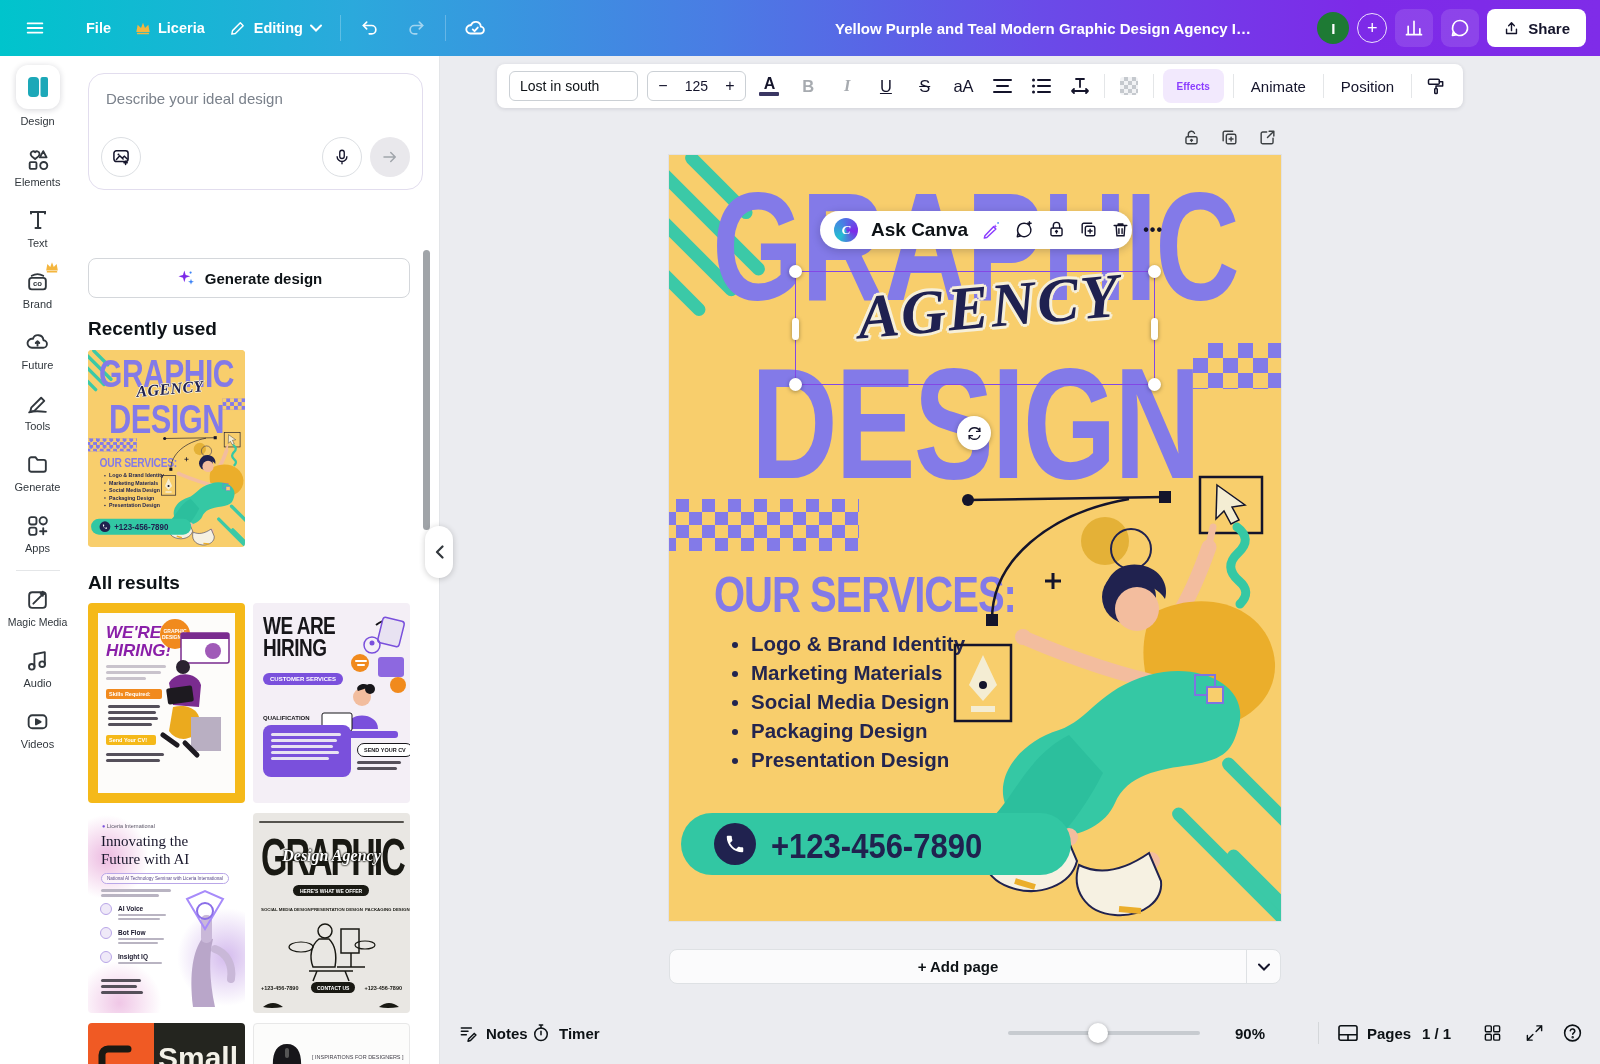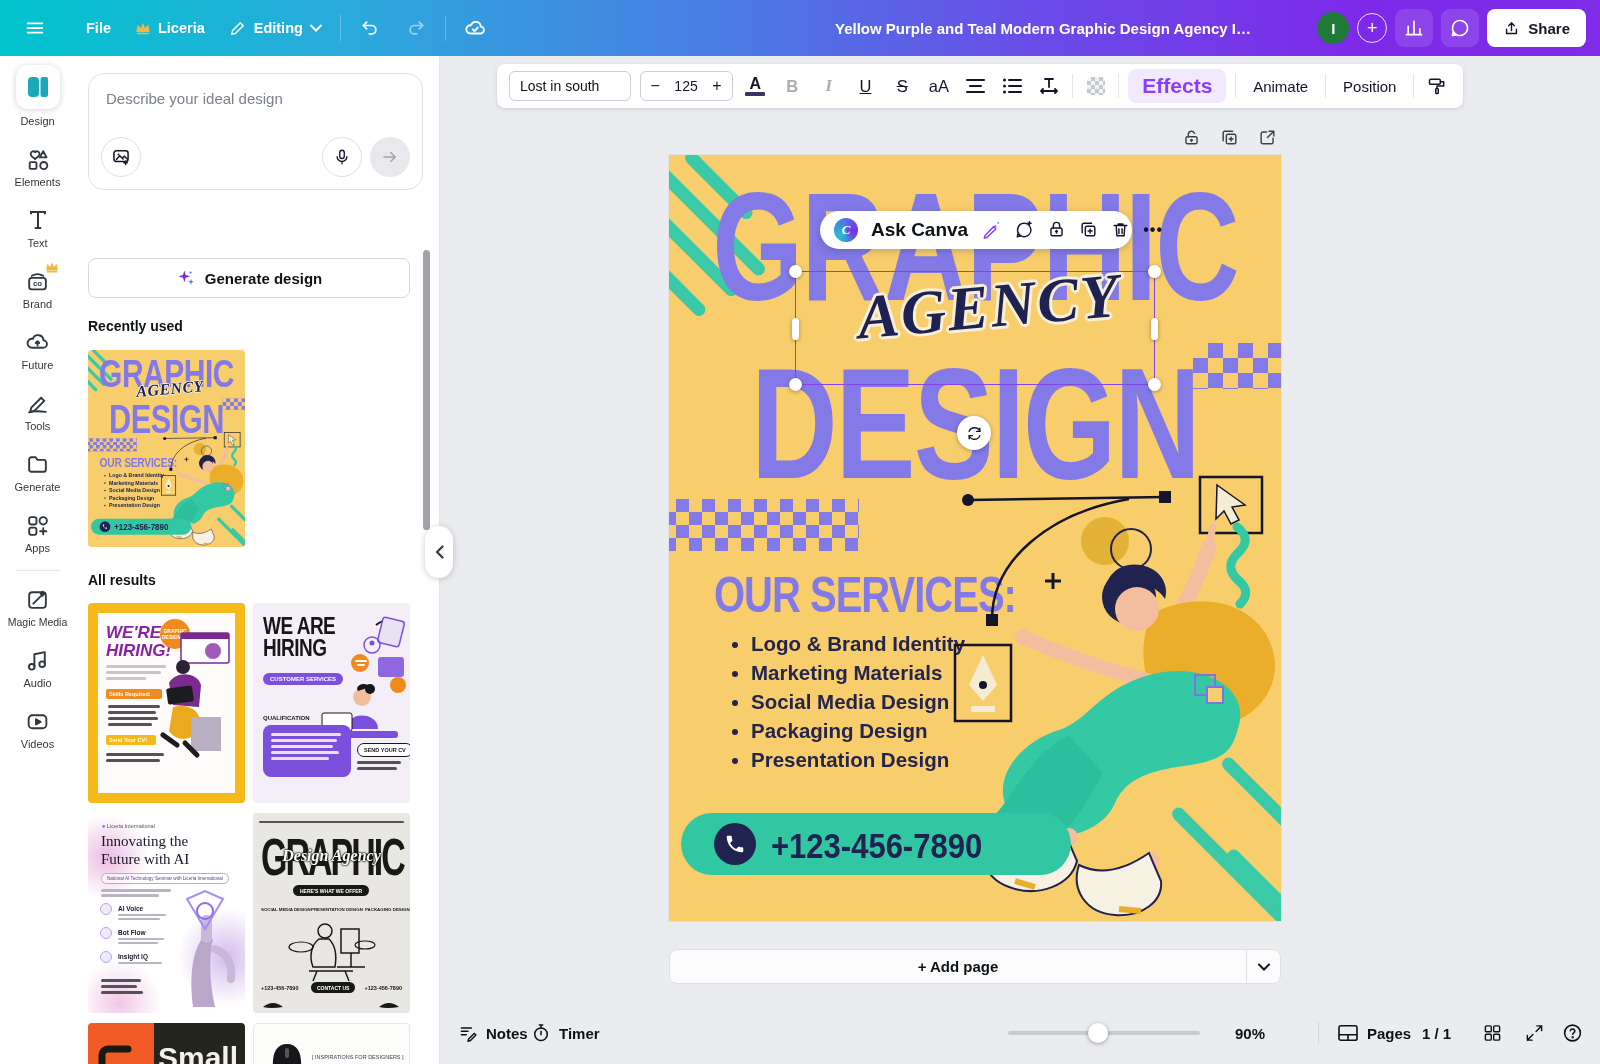--- a/index.html
+++ b/index.html
@@ -56,21 +56,21 @@
   .tabs { position:absolute; left:0; top:149px; width:365px; height:44px; display:flex;
     border-bottom:1px solid #E8EAEC; }
   .tab { flex:1; display:flex; align-items:center; justify-content:center; font-size:15px;
     color:#434C55; cursor:pointer; position:relative; }
   .tab.active { color:#0D1216; font-weight:700; }
   .tab.active::after { content:""; position:absolute; left:13px; right:5px; bottom:-1px; height:2.5px;
     background:#8B3DFF; border-radius:2px; }
   .generate-btn { position:absolute; left:13px; top:202px; width:322px; height:40px; background:#fff;
     border:1px solid #D4D7DB; border-radius:8px; display:flex; align-items:center; justify-content:center;
     gap:9px; font-size:15px; font-weight:600; color:#0D1216; cursor:pointer; }
-  .sec-label { position:absolute; left:13px; font-size:14px; font-weight:700; color:#0D1216; }
+  .sec-label { position:absolute; left:13px; font-size:19px; font-weight:700; color:#0D1216; }
   .thumb { position:absolute; border-radius:4px; overflow:hidden; cursor:pointer; background:#fff; }
   .scroll-thumb { position:absolute; left:348px; top:194px; width:7px; height:280px; background:#8F9499;
     border-radius:4px; opacity:.85; }
   .collapse-pill { position:absolute; left:425px; top:526px; width:28px; height:52px; background:#fff;
     border-radius:14px; box-shadow:0 1px 6px rgba(0,0,0,.2); z-index:55; display:flex; align-items:center;
     justify-content:center; color:#33383D; font-size:15px; font-weight:700; cursor:pointer; }
 
   
   .main { position:absolute; left:440px; top:56px; width:1160px; height:1008px; background:#EBECF0; }
 
@@ -80,21 +80,21 @@
     padding:0 12px; gap:9px; }
   .font-box { width:137px; height:30px; border:1px solid #CBD0D5; border-radius:6px; display:flex;
     align-items:center; padding:0 10px; font-size:14px; color:#0D1216; cursor:pointer; }
   .size-box { width:104px; height:30px; border:1px solid #CBD0D5; border-radius:6px; display:flex;
     align-items:center; justify-content:space-between; padding:0 10px; font-size:14px; cursor:pointer; }
   .tbar-glyph { width:32px; height:32px; display:flex; align-items:center; justify-content:center;
     border-radius:6px; cursor:pointer; font-size:16.5px; font-weight:700; color:#14142B; }
   .tbar-glyph.dim { color:#A7ABB0; }
   .tbar-sep { width:1px; height:24px; background:#E4E6E8; }
   .fx-pill { height:34px; padding:0 14px; border-radius:8px; background:#F2E9FD; color:#8B3DFF;
-    font-size:21px; font-weight:600; display:flex; align-items:center; cursor:pointer; }
+    font-size:10px; font-weight:600; display:flex; align-items:center; cursor:pointer; }
   .tbar-txt { font-size:15px; font-weight:500; color:#14142B; padding:0 8px; cursor:pointer; }
   .alpha-check { width:18px; height:18px; border-radius:3px;
     background-image:repeating-conic-gradient(#C5C9CE 0% 25%, #F2F3F5 0% 50%); background-size:8px 8px; }
 
   
   .canvas-ctrl { position:absolute; top:70px; left:740px; display:flex; gap:16px; color:#3C4043; }
   .cc-btn { width:22px; height:22px; display:flex; align-items:center; justify-content:center; cursor:pointer; }
 
   
   .page-slot { position:absolute; left:229px; top:99px; width:612px; height:766px;

